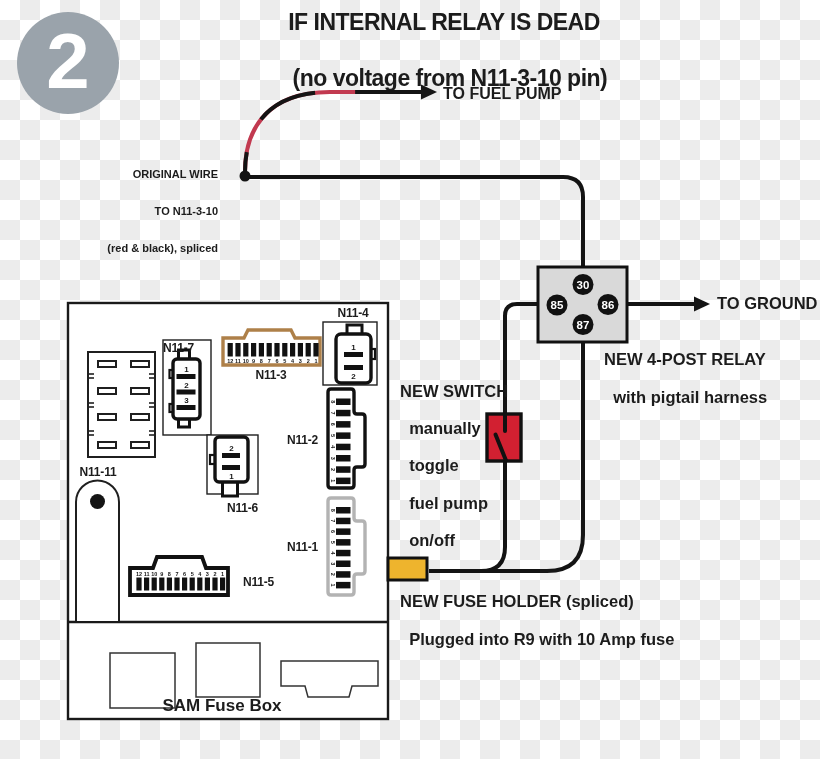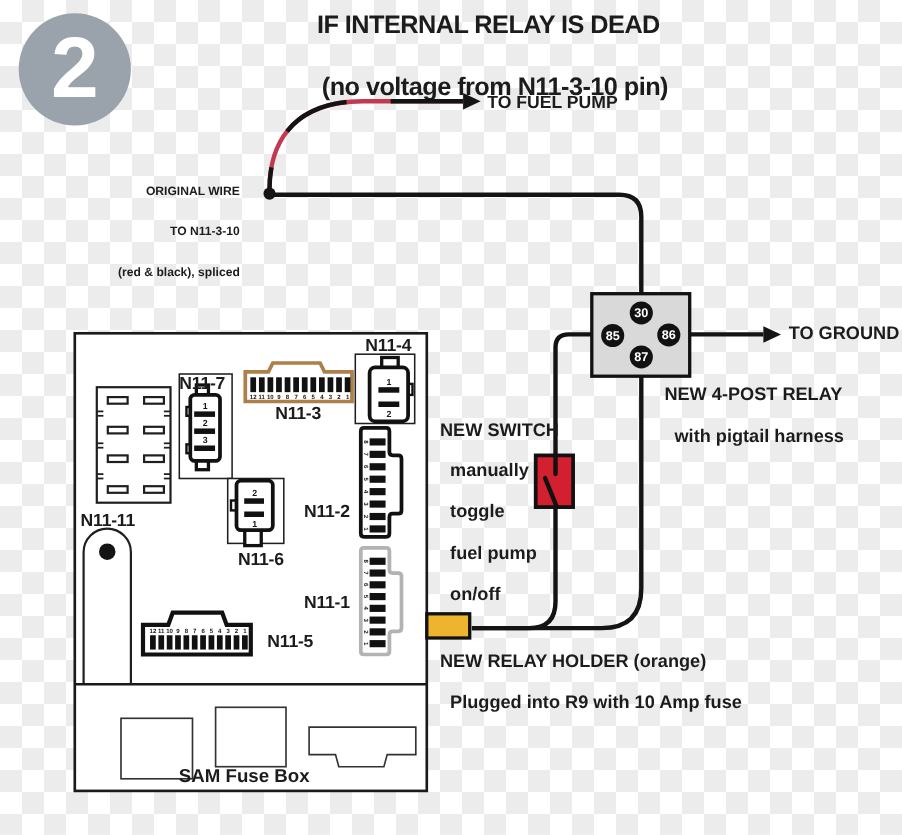--- a/index.html
+++ b/index.html
@@ -18,25 +18,25 @@
     font-size:78px;font-weight:700;padding-bottom:4px;box-sizing:border-box;
   }
   #title{left:244px;top:8px;width:400px;text-align:center;font-size:23px;line-height:28px;letter-spacing:-0.5px;}
   #lbl-fuelpump{left:443px;top:85px;font-size:16px;}
   #lbl-origwire{left:18px;top:165px;width:200px;text-align:right;font-size:11px;line-height:18.5px;}
   #lbl-ground{left:717px;top:294px;font-size:16.5px;}
   #lbl-relay{left:604px;top:350px;font-size:16.5px;line-height:19px;}
   #lbl-switch{left:400px;top:382px;font-size:16.5px;line-height:18.6px;}
   #lbl-fuseholder{left:400px;top:592px;font-size:16.5px;line-height:19px;}
   #lbl-sam{left:142px;top:696px;width:160px;text-align:center;font-size:17px;}
-  .nlabel{font-size:16px;letter-spacing:-0.2px;}
+  .nlabel{font-size:12px;letter-spacing:-0.2px;}
   #lbl-n117{left:163px;top:341px;width:28px;text-align:center;}
   #lbl-n113{left:231px;top:368px;width:80px;text-align:center;}
   #lbl-n114{left:323px;top:306px;width:60px;text-align:center;}
-  #lbl-n112{left:258px;top:433px;width:60px;text-align:right;margin-top:24px;}
+  #lbl-n112{left:258px;top:433px;width:60px;text-align:right;}
   #lbl-n111c{left:258px;top:540px;width:60px;text-align:right;}
   #lbl-n116{left:206px;top:501px;width:52px;text-align:right;}
   #lbl-n1111{left:58px;top:465px;width:80px;text-align:center;}
   #lbl-n115{left:243px;top:575px;}
   svg text{font-family:"Liberation Sans", sans-serif;font-weight:700;fill:#161616;}
   .pin-num{font-size:5.5px;}
   .pin-num-sm{font-size:5.5px;}
   .conn-num{font-size:8px;}
   .post-num{font-size:11.5px;fill:#fff;}
 </style>
@@ -386,21 +386,21 @@
 
   <div id="lbl-relay" class="txt"><span>NEW 4-POST RELAY</span><br>
   <span>with pigtail harness</span></div>
 
   <div id="lbl-switch" class="txt"><span>NEW SWITCH</span><br>
   <span>manually</span><br>
   <span>toggle</span><br>
   <span>fuel pump</span><br>
   <span>on/off</span></div>
 
-  <div id="lbl-fuseholder" class="txt"><span>NEW RELAY HOLDER (orange)</span><br>
+  <div id="lbl-fuseholder" class="txt"><span>NEW FUSE HOLDER (spliced)</span><br>
   <span>Plugged into R9 with 10 Amp fuse</span></div>
 
   <div id="lbl-sam" class="txt">SAM Fuse Box</div>
 
   <div id="lbl-n117" class="txt nlabel">N11-7</div>
   <div id="lbl-n113" class="txt nlabel">N11-3</div>
   <div id="lbl-n114" class="txt nlabel">N11-4</div>
   <div id="lbl-n112" class="txt nlabel">N11-2</div>
   <div id="lbl-n111c" class="txt nlabel">N11-1</div>
   <div id="lbl-n116" class="txt nlabel">N11-6</div>

